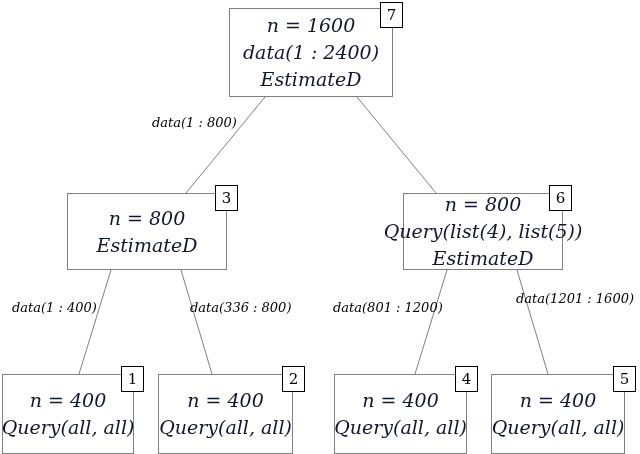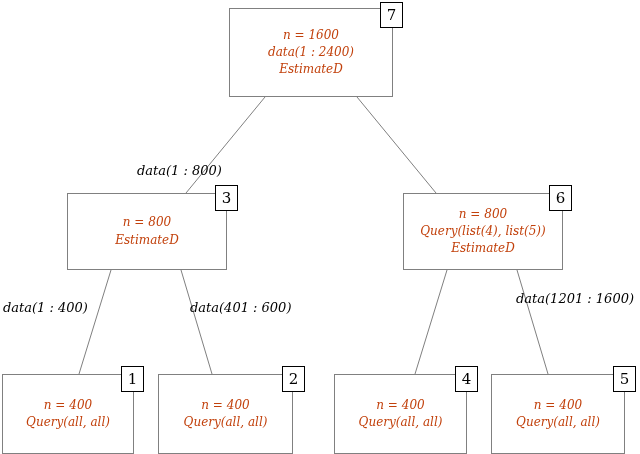--- a/index.html
+++ b/index.html
@@ -28,22 +28,22 @@
     border: 1px solid #808080;
     background: #ffffff;
     display: flex;
     flex-direction: column;
     align-items: center;
     justify-content: center;
     z-index: 2;
   }
   .node-line {
     font-style: italic;
-    font-size: 12px;
-    color: #c2410c;
+    font-size: 19px;
+    color: #0f172a;
     line-height: 1.42;
     white-space: nowrap;
   }
   .badge {
     position: absolute;
     box-sizing: border-box;
     border: 1.6px solid #000000;
     background: #ffffff;
     width: 23px;
     height: 26px;
@@ -69,23 +69,24 @@
 
 <div id="canvas">
   <svg id="edges" viewBox="0 0 640 454" xmlns="http://www.w3.org/2000/svg">
       <line x1="265" y1="97" x2="186" y2="193" stroke="#808080" stroke-width="1"></line>
       <line x1="357" y1="97" x2="436" y2="193" stroke="#808080" stroke-width="1"></line>
       <line x1="111" y1="270" x2="79" y2="374" stroke="#808080" stroke-width="1"></line>
       <line x1="181" y1="270" x2="212" y2="374" stroke="#808080" stroke-width="1"></line>
       <line x1="447" y1="270" x2="415" y2="374" stroke="#808080" stroke-width="1"></line>
       <line x1="517" y1="270" x2="548" y2="374" stroke="#808080" stroke-width="1"></line>
     </svg>
-<div class="edge-label" style="left: 137px; top: 115px; margin-top: 48px;">data(1 : 800)</div>
-    <div class="edge-label" style="left: 3px; top: 300px;">data(1 : 400)</div>
-    <div class="edge-label" style="left: 190px; top: 300px;">data(401 : 600)</div>
+<div class="edge-label" style="left: 152px; top: 115px;">data(1 : 800)</div>
+    <div class="edge-label" style="left: 12px; top: 300px;">data(1 : 400)</div>
+    <div class="edge-label" style="left: 190px; top: 300px;">data(336 : 800)</div>
+    <div class="edge-label" style="left: 333px; top: 300px;">data(801 : 1200)</div>
     <div class="edge-label" style="left: 516px; top: 291px;">data(1201 : 1600)</div>
     <div class="node" style="left: 229px; top: 8px; width: 164px; height: 89px;">
       <div class="node-line">n = 1600</div>
       <div class="node-line">data(1 : 2400)</div>
       <div class="node-line">EstimateD</div>
     </div>
     <div class="badge" style="left: 380px; top: 2px;">7</div>
     <div class="node" style="left: 67px; top: 193px; width: 160px; height: 77px;">
       <div class="node-line">n = 800</div>
       <div class="node-line">EstimateD</div>

